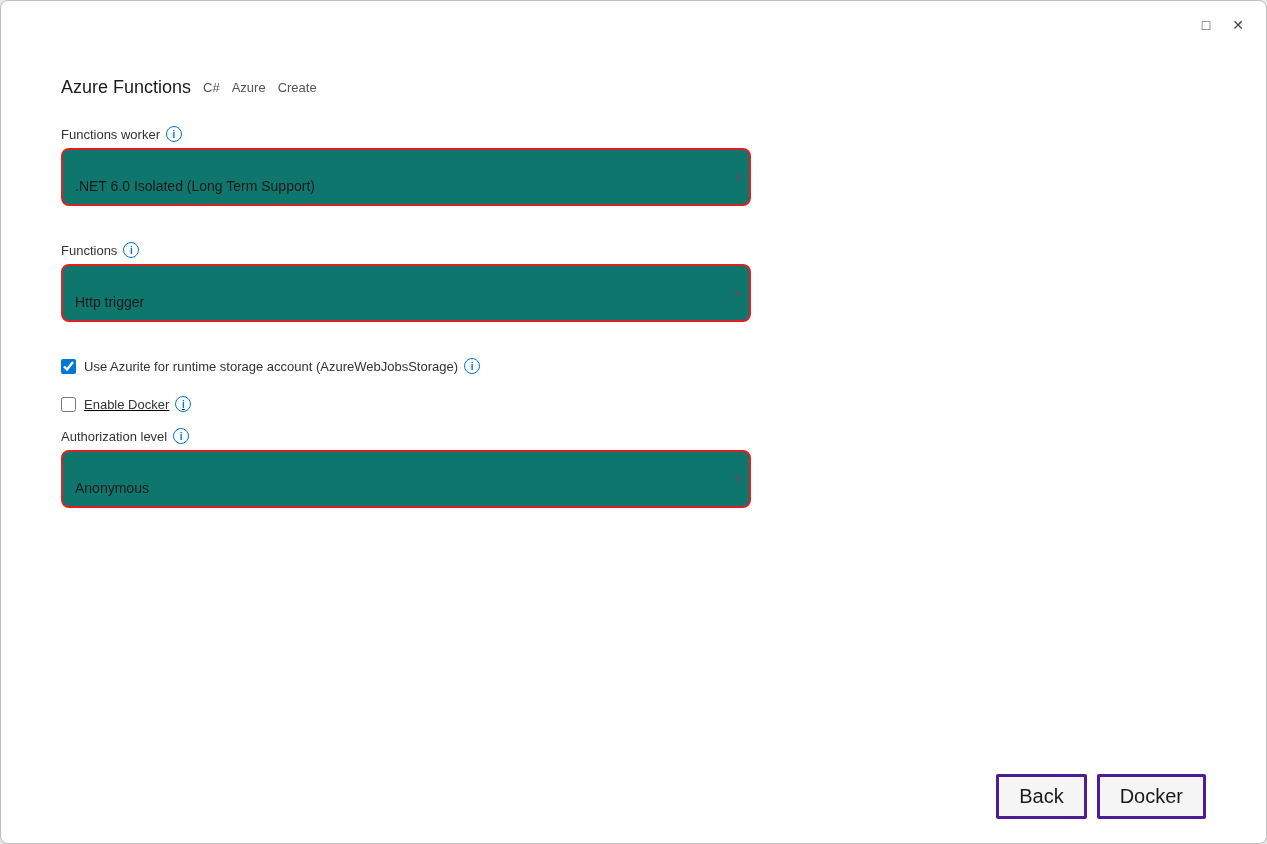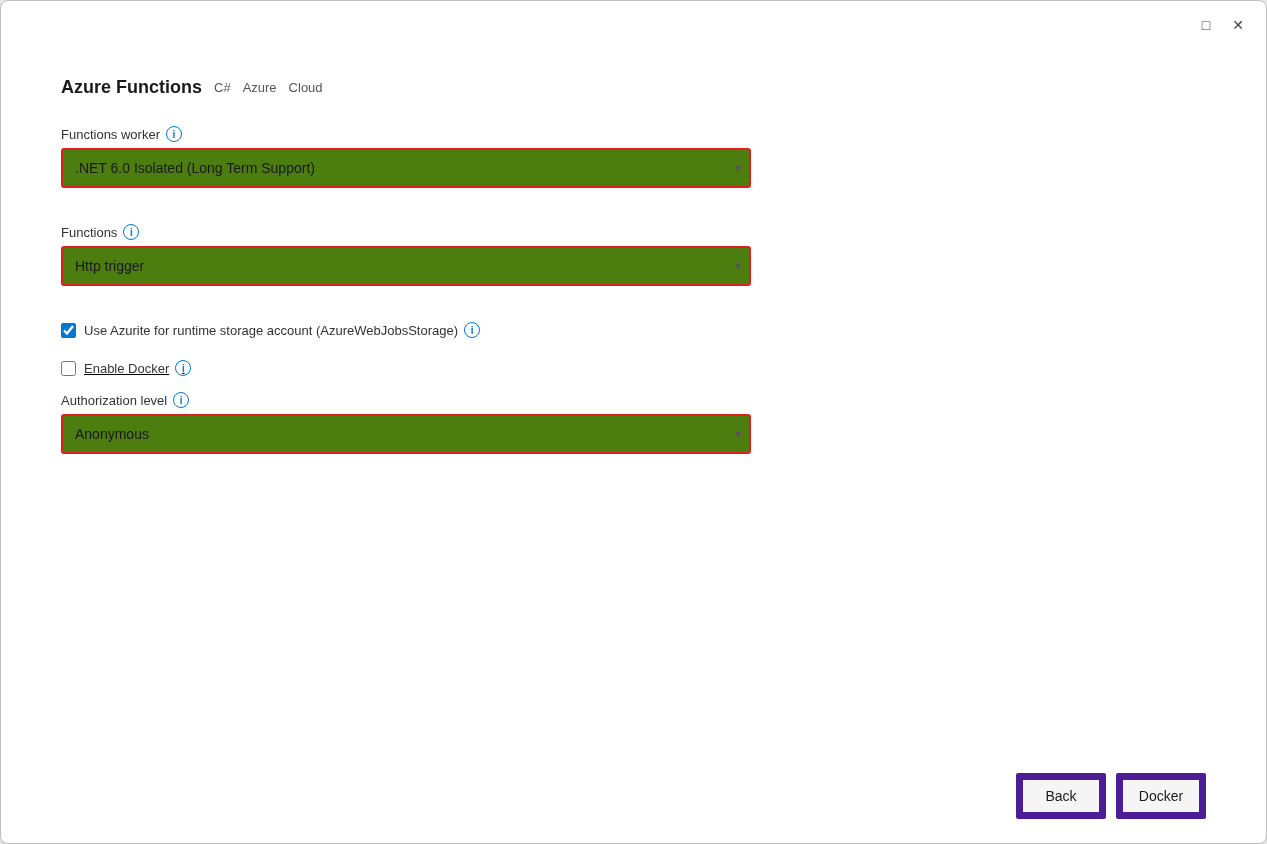--- a/index.html
+++ b/index.html
@@ -65,21 +65,21 @@
 
     .subtitle-row {
       display: flex;
       align-items: center;
       gap: 12px;
       margin-bottom: 28px;
     }
 
     .subtitle-main {
       font-size: 18px;
-      font-weight: 700;
+      font-weight: 400;
       color: #1a1a1a;
     }
 
     .tag {
       font-size: 13px;
       color: #555;
       background: transparent;
     }
 
     .form-section {
@@ -113,26 +113,26 @@
     }
 
     .dropdown-wrapper {
       position: relative;
       width: 690px;
       margin-bottom: 20px;
     }
 
     .dropdown-select {
       width: 100%;
-      padding: 10px 36px 10px 12px;
+      padding: 28px 36px 10px 12px;
       font-size: 14px;
       color: #1a1a1a;
-      background: #4d7c0f;
+      background: #0f766e;
       border: 2px solid #e02020;
-      border-radius: 3px;
+      border-radius: 8px;
       appearance: none;
       -webkit-appearance: none;
       cursor: pointer;
       outline: none;
     }
 
     .dropdown-arrow {
       position: absolute;
       right: 10px;
       top: 50%;
@@ -169,23 +169,23 @@
     }
 
     .footer {
       display: flex;
       justify-content: flex-end;
       padding: 16px 60px 24px 60px;
       gap: 10px;
     }
 
     .footer-btn {
-      padding: 8px 12px;
-      font-size: 14px;
-      border: 7px solid #4c1d95;
+      padding: 8px 20px;
+      font-size: 20px;
+      border: 3px solid #4c1d95;
       background: #f5f5f5;
       color: #1a1a1a;
       border-radius: 2px;
       cursor: pointer;
       min-width: 90px;
     }
 
     .footer-btn.primary {
       background: #f5f5f5;
     }
@@ -200,21 +200,21 @@
     <button class="title-bar-btn">✕</button>
   </div>
 
   <div class="content">
 
 
     <div class="subtitle-row">
       <span class="subtitle-main">Azure Functions</span>
       <span class="tag">C#</span>
       <span class="tag">Azure</span>
-      <span class="tag">Cloud</span>
+      <span class="tag">Create</span>
     </div>
 
     <div class="form-section">
 
       <div class="field-group">
         <div class="field-label">
           <span>Functions worker</span>
           <span class="info-icon">i</span>
         </div>
         <div class="dropdown-wrapper">

